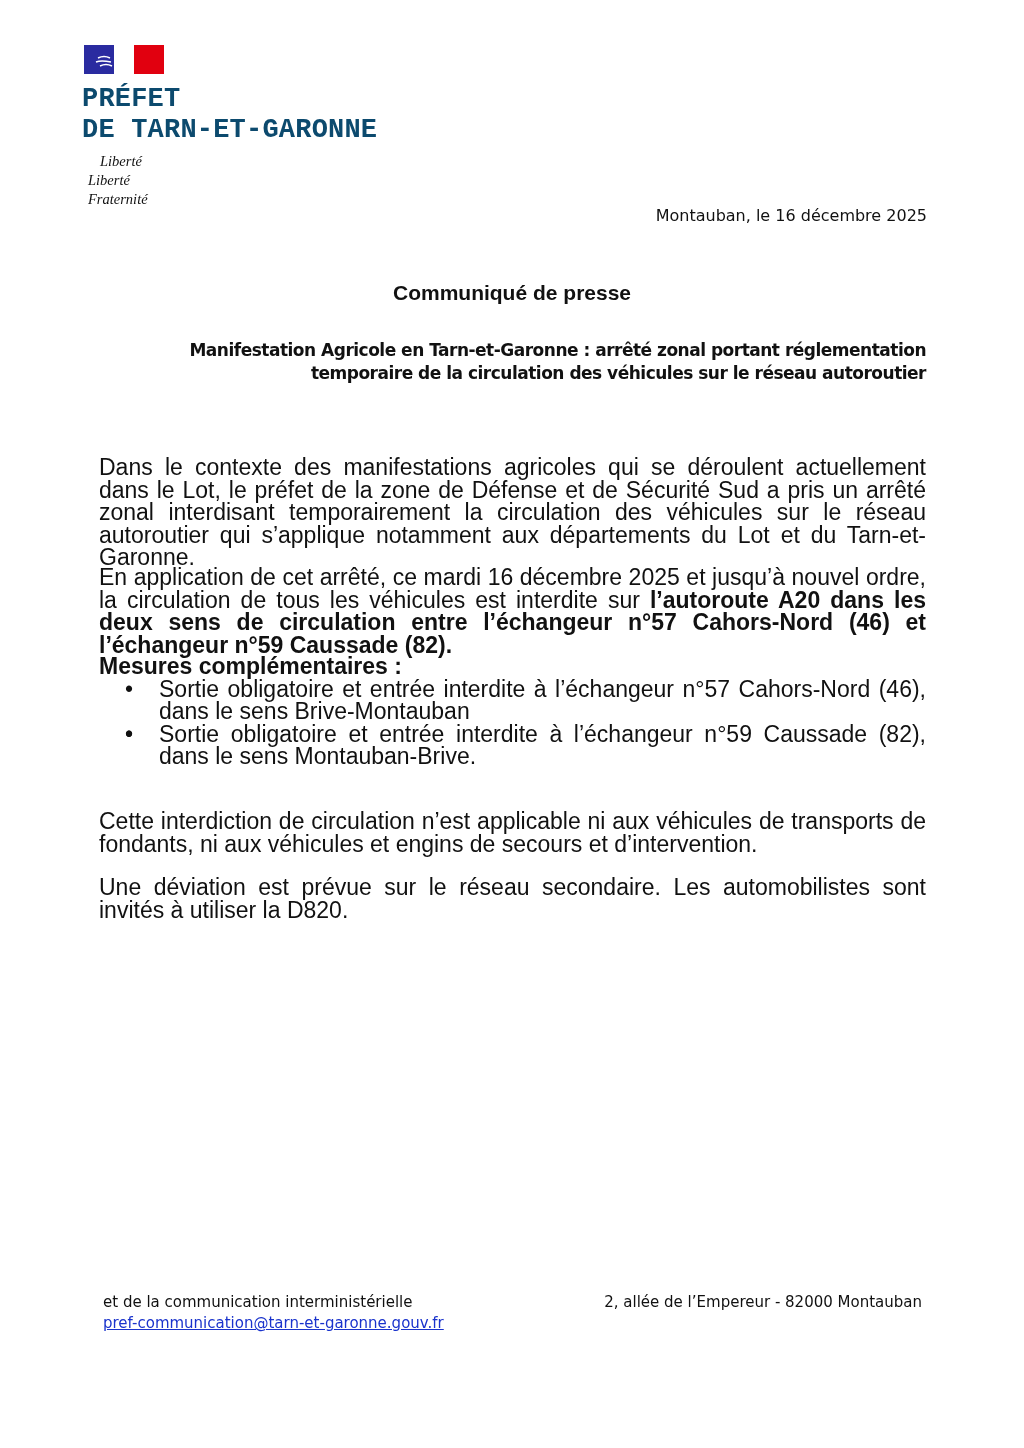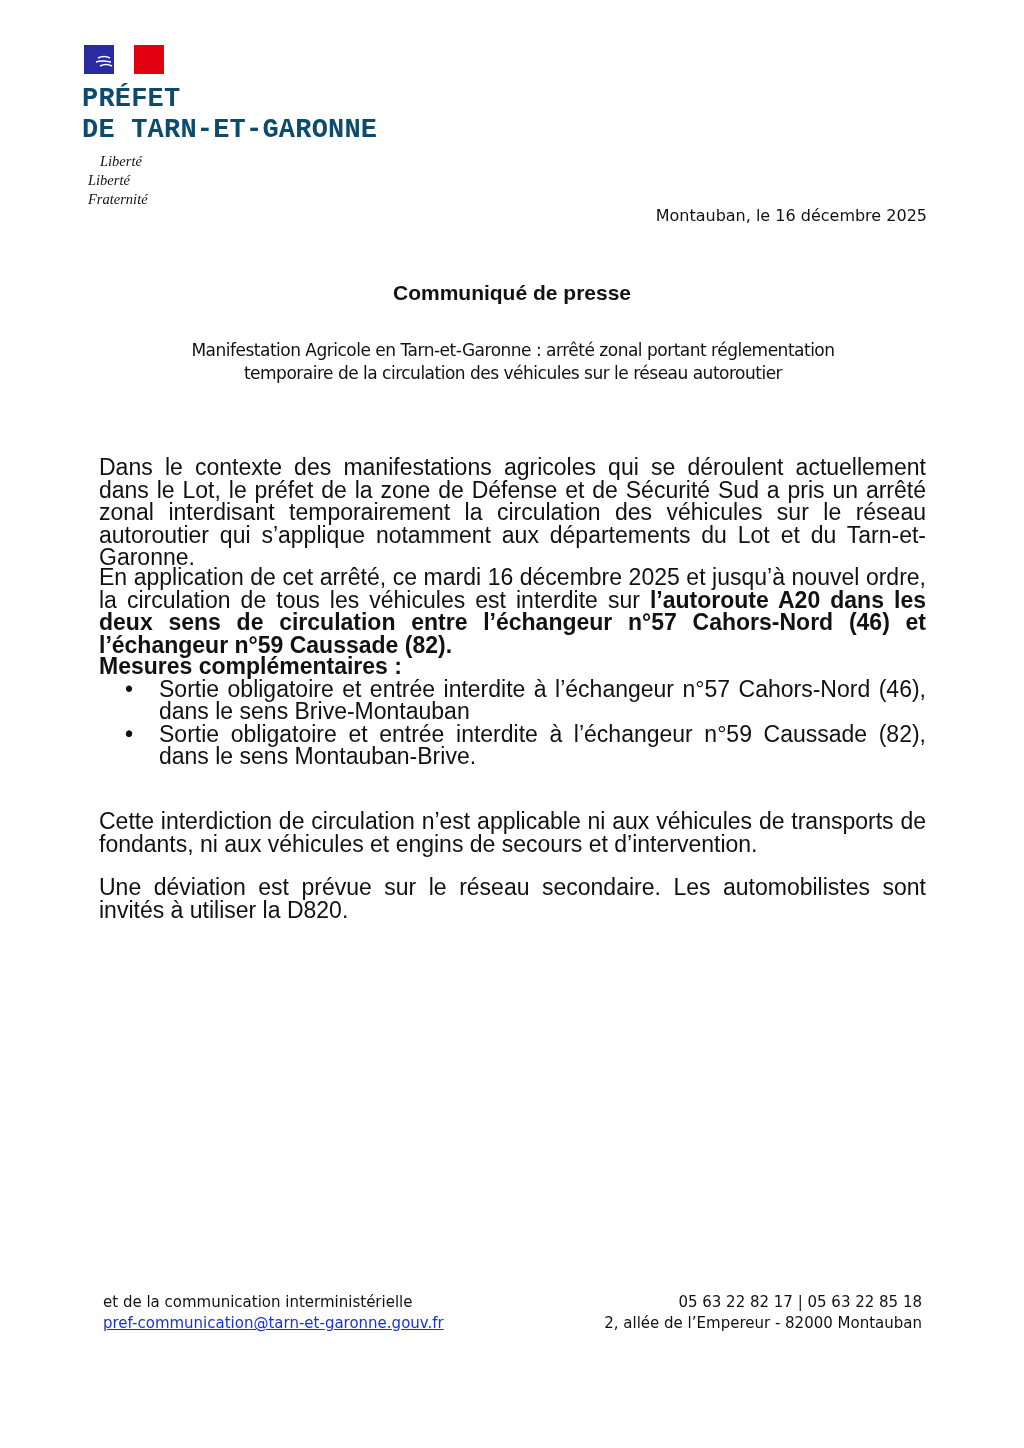--- a/index.html
+++ b/index.html
@@ -29,22 +29,22 @@
     .date {
       right: 97px; top: 206px; font-family: "DejaVu Sans", sans-serif;
       font-size: 16px; color: #111; white-space: nowrap;
     }
     .title {
       left: 0; width: 1024px; top: 281px; text-align: center;
       font-family: Liberation Sans, sans-serif; font-weight: bold;
       font-size: 21px; color: #111;
     }
     .subtitle {
-      left: 100px; width: 826px; top: 339px; text-align: center;
-      font-family: "DejaVu Sans", sans-serif; font-weight: normal; font-size: 17px;
+      left: 100px; width: 826px; top: 339px; text-align: right;
+      font-family: "DejaVu Sans", sans-serif; font-weight: bold; font-size: 17px;
       line-height: 23px; color: #111; letter-spacing: -0.5px;
     }
     .body-text {
       left: 99px; width: 827px; font-family: "Liberation Sans", sans-serif;
       font-size: 23px; line-height: 22.5px; text-align: justify; color: #111;
     }
     .p1 { top: 456px; }
     .p2 { top: 566px; }
     .p3 { top: 655px; }
     .p4 { top: 810px; }
@@ -116,15 +116,14 @@
 </div>
 
 <div class="abs body-text p4">Cette interdiction de circulation n’est applicable ni aux véhicules de transports de fondants, ni aux véhicules et engins de secours et d’intervention.</div>
 <div class="abs body-text p5">Une déviation est prévue sur le réseau secondaire. Les automobilistes sont invités à utiliser la D820.</div>
 
 <div class="abs footer-left">
   <div>et de la communication interministérielle</div>
   <a href="mailto:pref-communication@tarn-et-garonne.gouv.fr">pref-communication@tarn-et-garonne.gouv.fr</a>
 </div>
 <div class="abs footer-right">
-  <div>05 63 22 82 17 | 05 63 22 85 18</div>
   <div>2, allée de l’Empereur - 82000 Montauban</div>
 </div>
 
 </body></html>

